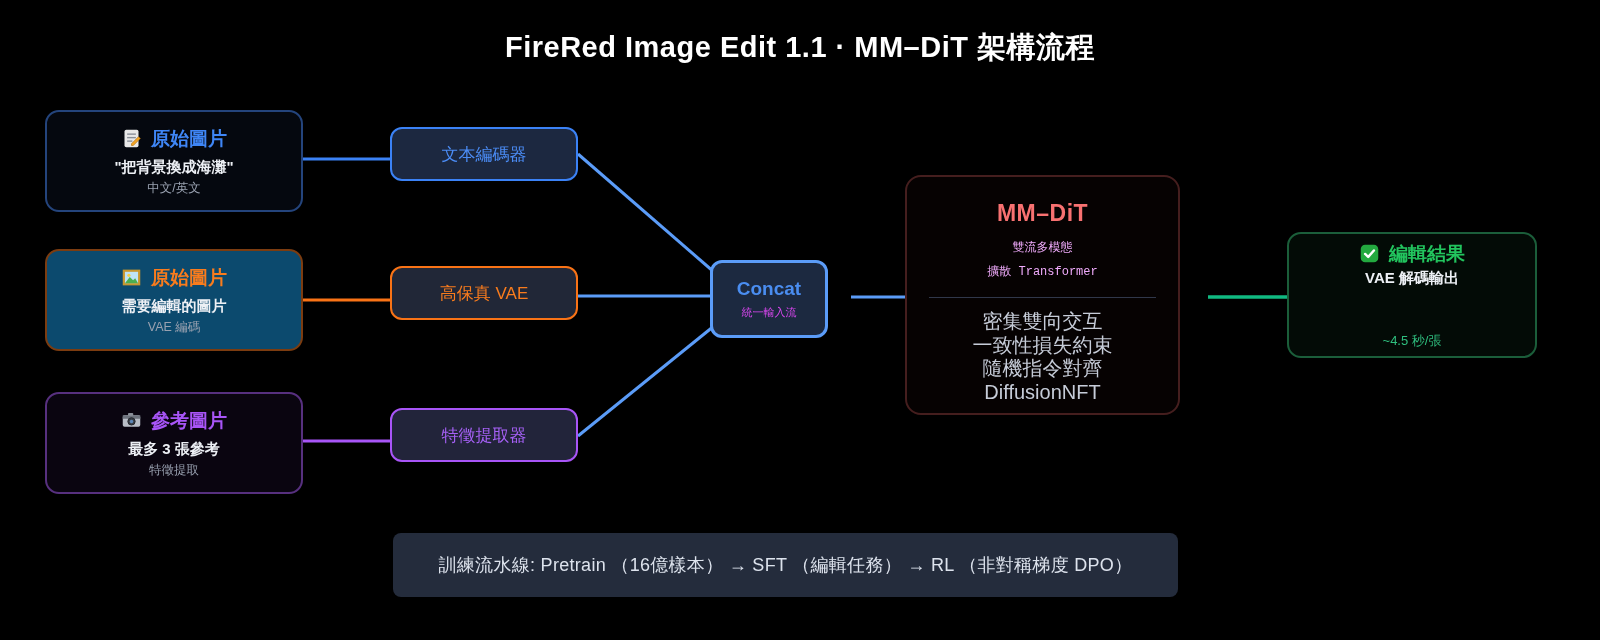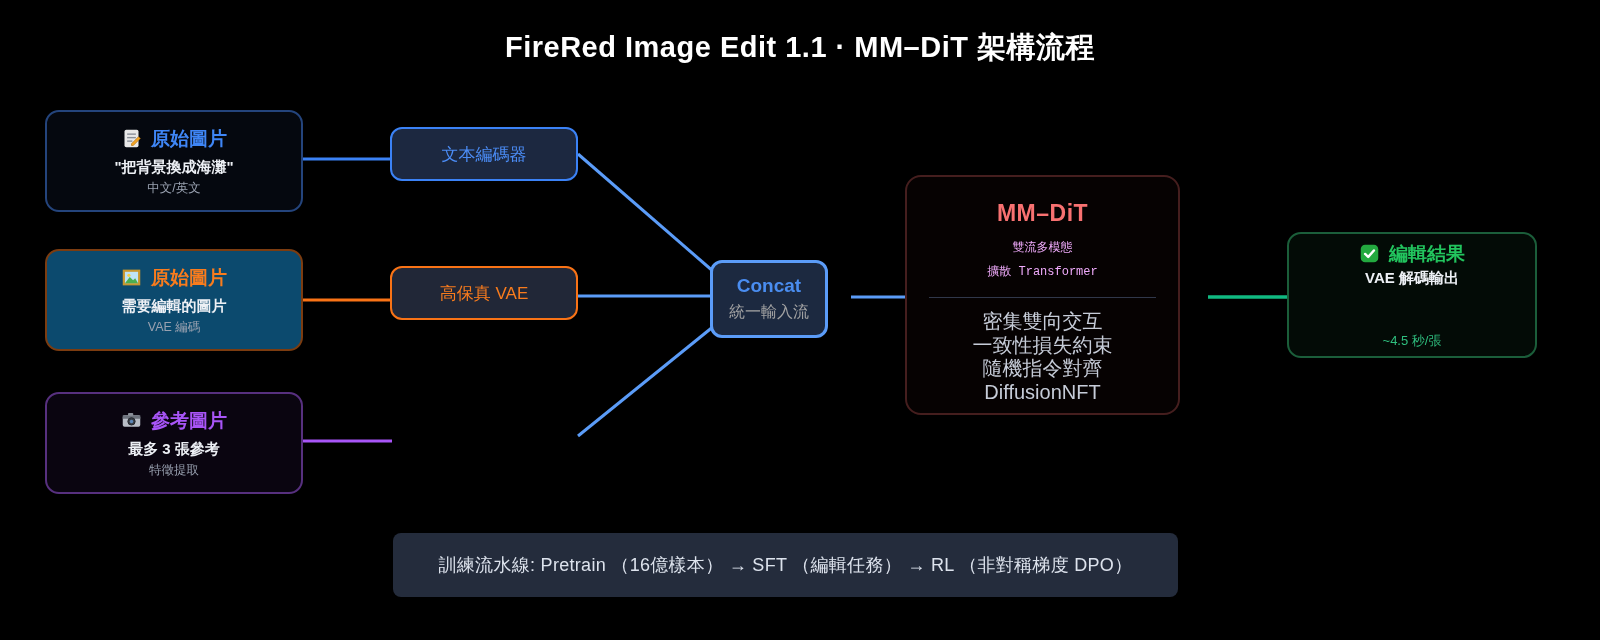--- a/index.html
+++ b/index.html
@@ -26,21 +26,21 @@
   
   .encoder{left:390px;width:188px;height:54px;border-radius:12px;border:2px solid;
            display:flex;align-items:center;justify-content:center;font-size:17px;}
   .encoder.c-blue{border-color:#3b82f6;color:#4b8cf5;background:#1c2840;}
   .encoder.c-orange{border-color:#f97316;color:#f97c1d;background:#212737;}
   .encoder.c-purple{border-color:#a855f7;color:#a560f5;background:#22243a;}
 
   .concat{left:710px;top:260px;width:118px;height:78px;border-radius:12px;border:3px solid #5b9cf8;
           background:#1c2940;display:flex;flex-direction:column;align-items:center;justify-content:center;gap:5px;}
   .concat .t{font-size:19px;font-weight:bold;color:#4a8df0;}
-  .concat .s{font-size:16px;color:#a3a3a3;}
+  .concat .s{font-size:11px;color:#d946ef;}
 
   .mmdit{left:905px;top:175px;width:275px;height:240px;border-radius:16px;border:2px solid #451e1e;
          background:#060202;text-align:center;padding-top:23px;}
   .mmdit .t{font-size:23px;font-weight:bold;color:#f87171;letter-spacing:.5px;}
   .mmdit .sub{margin-top:9px;font-size:12px;line-height:24px;color:#f0abfc;font-family:Liberation Mono, monospace;}
   .mmdit .div{width:84%;height:1px;background:#30374a;margin:13px auto 12px auto;}
   .mmdit .feat{font-size:20px;line-height:23.5px;color:#c6ccd8;}
 
   .result{left:1287px;top:232px;width:250px;height:126px;border-radius:14px;border:2px solid #1b5e3a;
           background:#030b06;display:flex;flex-direction:column;align-items:center;justify-content:center;}
@@ -121,20 +121,23 @@
     <div class="l1">最多 3 張參考</div>
     <div class="l2">特徵提取</div>
   </div>
 
   <div class="box encoder c-blue" style="top:127px">
     <span>文本編碼器</span>
   </div>
   <div class="box encoder c-orange" style="top:266px">
     <span>高保真 VAE</span>
   </div>
+  <div class="box encoder c-purple" style="top:408px">
+    <span>特徵提取器</span>
+  </div>
 
   <div class="box concat">
     <div class="t">Concat</div>
     <div class="s">統一輸入流</div>
   </div>
 
   <div class="box mmdit">
     <div class="t">MM–DiT</div>
     <div class="sub">
       <div>雙流多模態</div>

